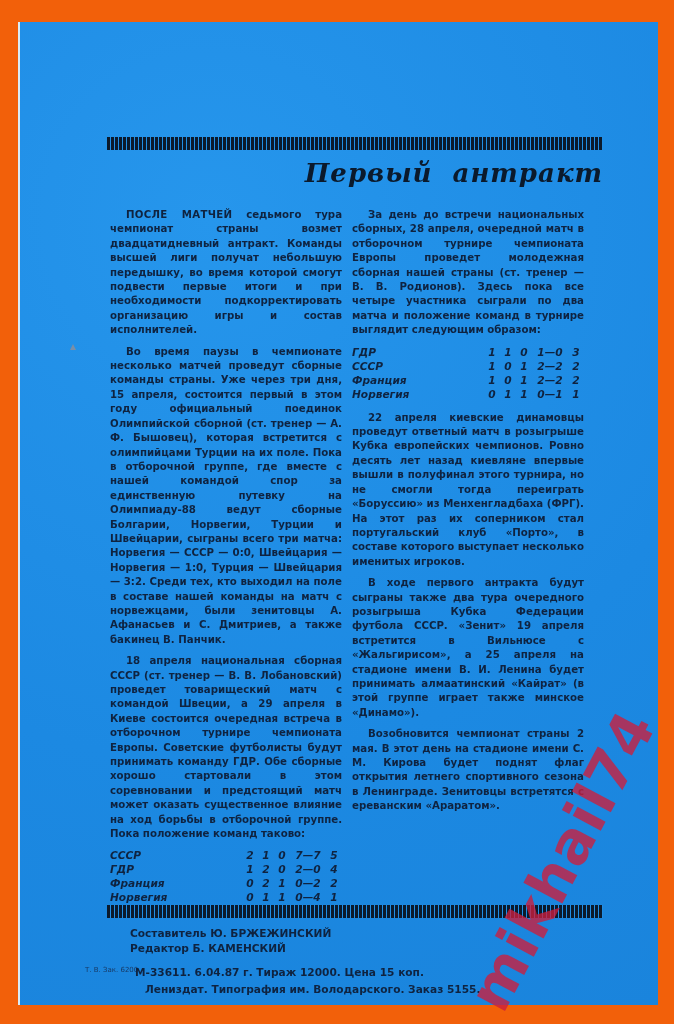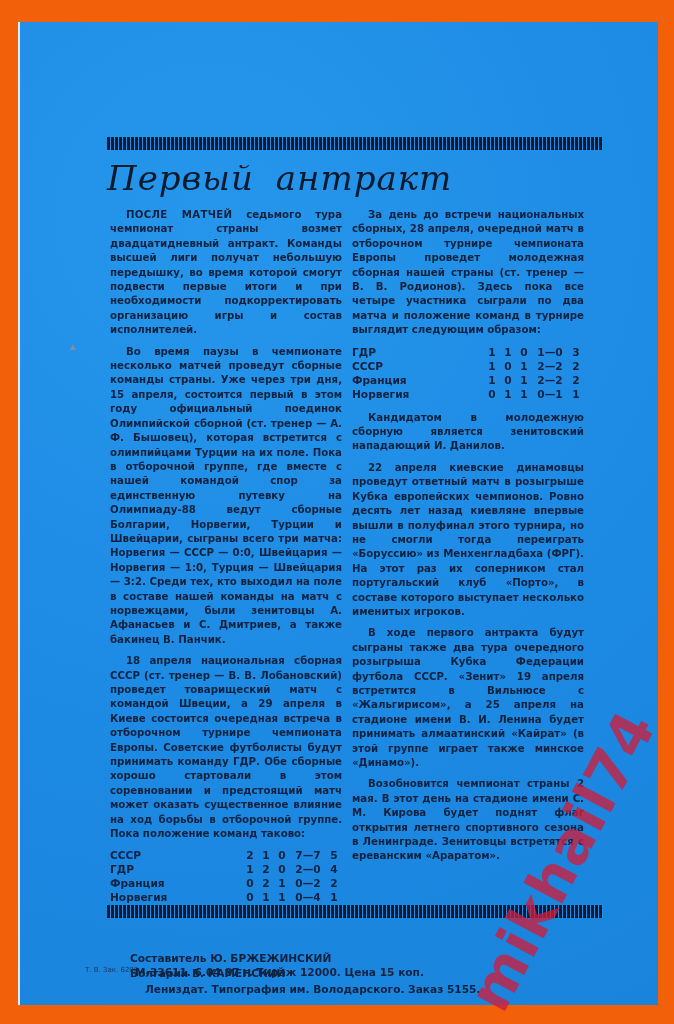--- a/index.html
+++ b/index.html
@@ -16,45 +16,45 @@
     border-left: 2px solid #d8ecf8;
   }
   .rule {
     position: absolute; left: 87px; width: 496px; height: 13px;
     background: repeating-linear-gradient(90deg, #0b1a2c 0 3px, #1f8ee6 3px 4px);
   }
   .rule.top { top: 115px; }
   .rule.bottom { top: 883px; }
   .title {
     position: absolute; left: 87px; width: 496px; top: 136px;
-    text-align: left;
+    text-align: right;
     font-family: "DejaVu Serif", serif;
-    font-style: italic; font-weight: normal;
-    font-size: 34px; color: #0b1a2c; letter-spacing: 1px;
+    font-style: italic; font-weight: bold;
+    font-size: 26px; color: #0b1a2c; letter-spacing: 1px;
     word-spacing: 10px;
   }
   .col {
     position: absolute; top: 186px; width: 232px;
     font-size: 10.2px; line-height: 14.4px; font-weight: bold;
     color: #0f2340; text-align: justify;
   }
   .col.left { left: 90px; }
   .col.right { left: 332px; }
   .col p { margin: 0 0 7px 0; text-indent: 16px; }
   .lead { text-transform: none; letter-spacing: 0.3px; }
   table.standings {
     width: 100%; border-collapse: collapse; margin: 4px 0 10px 0;
-    font-size: 10.6px; font-weight: bold; color: #0f2340;
+    font-size: 10.6px; font-weight: bold; color: #0f2340; font-style: italic;
   }
   table.standings td { padding: 0; line-height: 14px; text-align: center; width: 16px; }
   table.standings td.team { text-align: left; width: auto; }
   table.standings td.goals { width: 36px; }
   .credits {
     position: absolute; left: 110px; top: 904px;
-    font-size: 10.6px; line-height: 15px; font-weight: bold; color: #0f2340; margin-top: 25px;
+    font-size: 10.6px; line-height: 15px; font-weight: bold; color: #0f2340;
   }
   .imprint {
     position: absolute; left: 115px; top: 942px;
     font-size: 10.6px; line-height: 17px; font-weight: bold; color: #0f2340;
   }
   .imprint .line2 { padding-left: 10px; }
   .tiny {
     position: absolute; left: 65px; top: 944px;
     font-size: 7px; color: #173a66; font-weight: normal;
   }
@@ -151,31 +151,30 @@
         <tr>
           <td class="team">Норвегия</td>
           <td>0</td>
           <td>1</td>
           <td>1</td>
           <td class="goals">0—1</td>
           <td>1</td>
         </tr>
       </tbody>
     </table>
-    <p>Кандидатом в молодежную сборную является зенитовский нападающий И. Данилов.</p>
     <p>22 апреля киевские динамовцы проведут ответный матч в розыгрыше Кубка европейских чемпионов. Ровно десять лет назад киевляне впервые вышли в полуфинал этого турнира, но не смогли тогда переиграть «Боруссию» из Менхенгладбаха (ФРГ). На этот раз их соперником стал португальский клуб «Порто», в составе которого выступает несколько именитых игроков.</p>
     <p>В ходе первого антракта будут сыграны также два тура очередного розыгрыша Кубка Федерации футбола СССР. «Зенит» 19 апреля встретится в Вильнюсе с «Жальгирисом», а 25 апреля на стадионе имени В. И. Ленина будет принимать алмаатинский «Кайрат» (в этой группе играет также минское «Динамо»).</p>
     <p>Возобновится чемпионат страны 2 мая. В этот день на стадионе имени С. М. Кирова будет поднят флаг открытия летнего спортивного сезона в Ленинграде. Зенитовцы встретятся с ереванским «Араратом».</p>
   </div>
 
   <div class="rule bottom"></div>
 
   <div class="credits">
     <div>Составитель Ю. БРЖЕЖИНСКИЙ</div>
-    <div>Болгарии Б. КАМЕНСКИЙ</div>
+    <div>Редактор Б. КАМЕНСКИЙ</div>
   </div>
 
   <div class="tiny">Т. В. Зак. 6200</div>
   <div class="imprint">
     <div>М-33611.   6.04.87 г. Тираж 12000. Цена 15 коп.</div>
     <div class="line2">Лениздат. Типография им. Володарского. Заказ 5155.</div>
   </div>
 
   <div class="speck"></div>
 </div>

